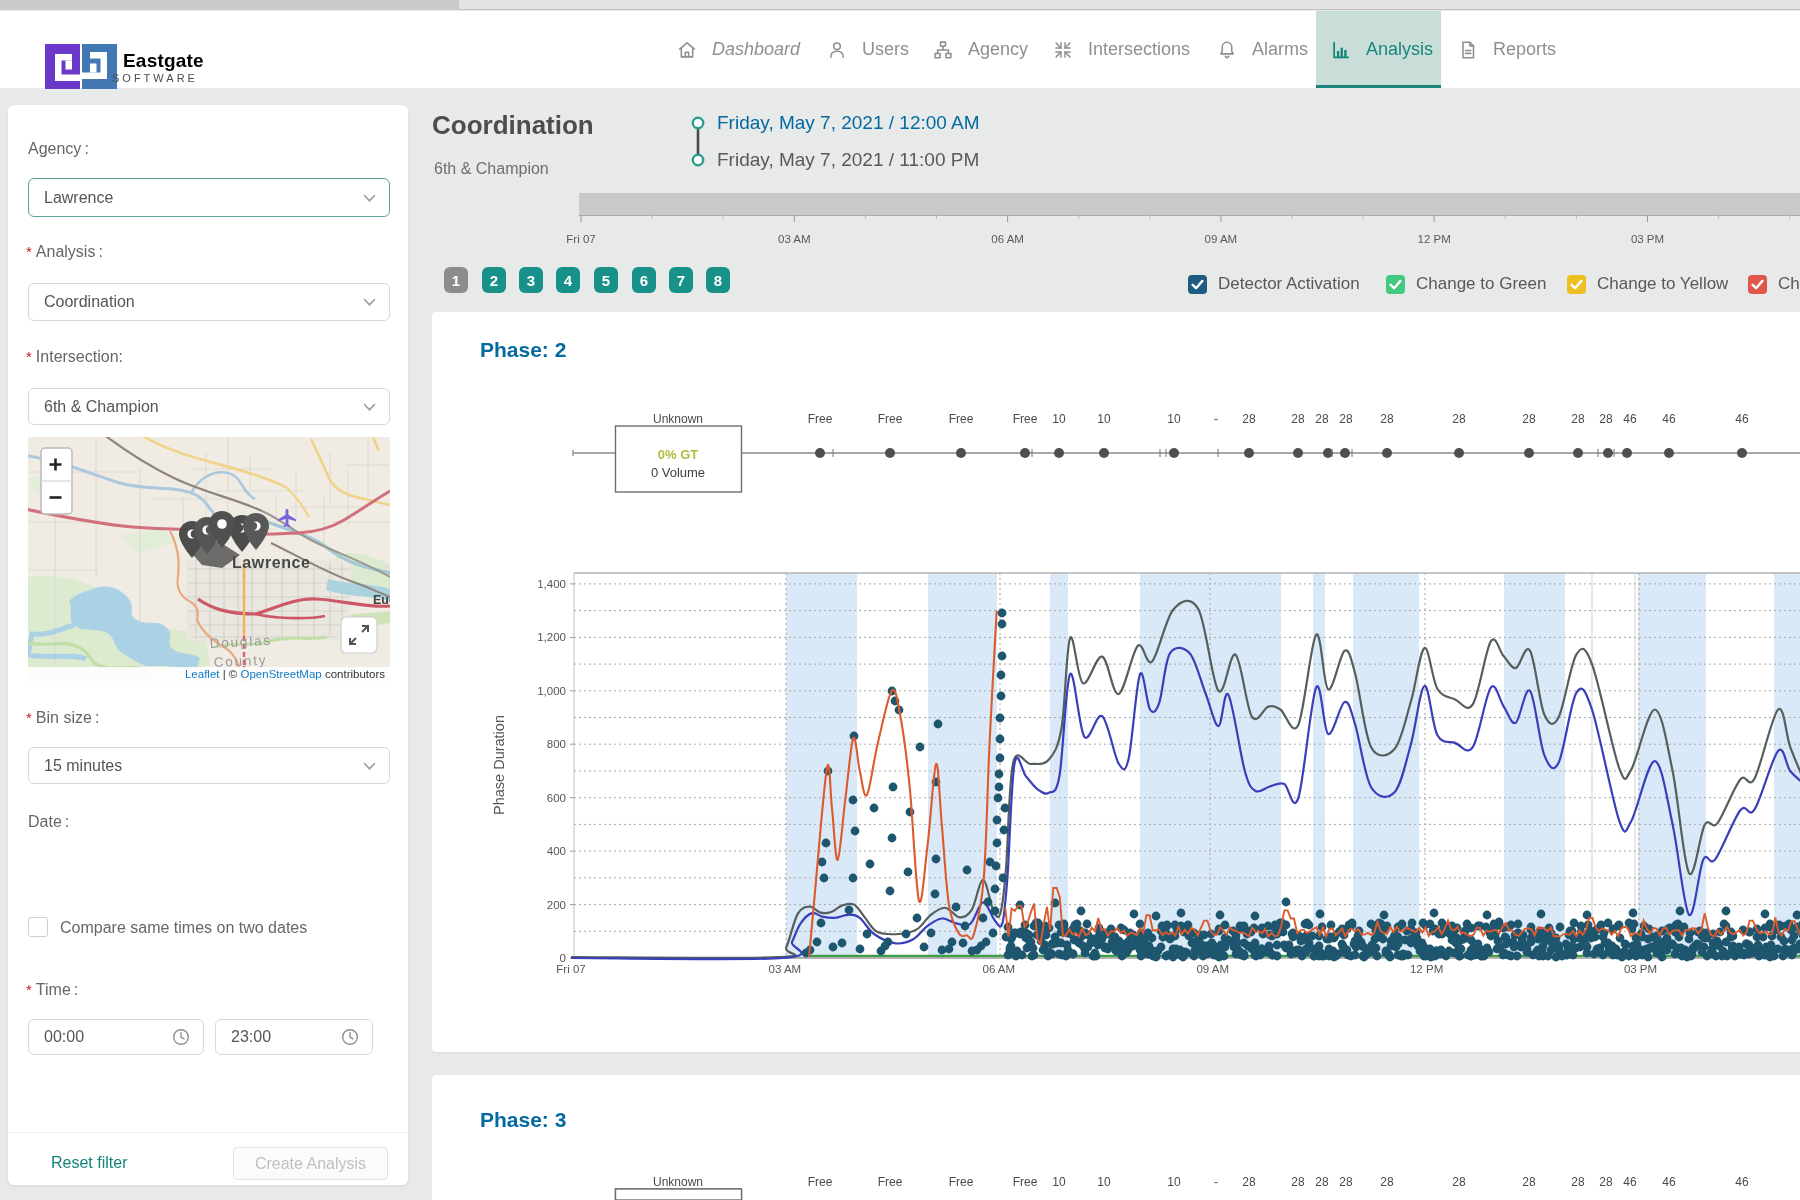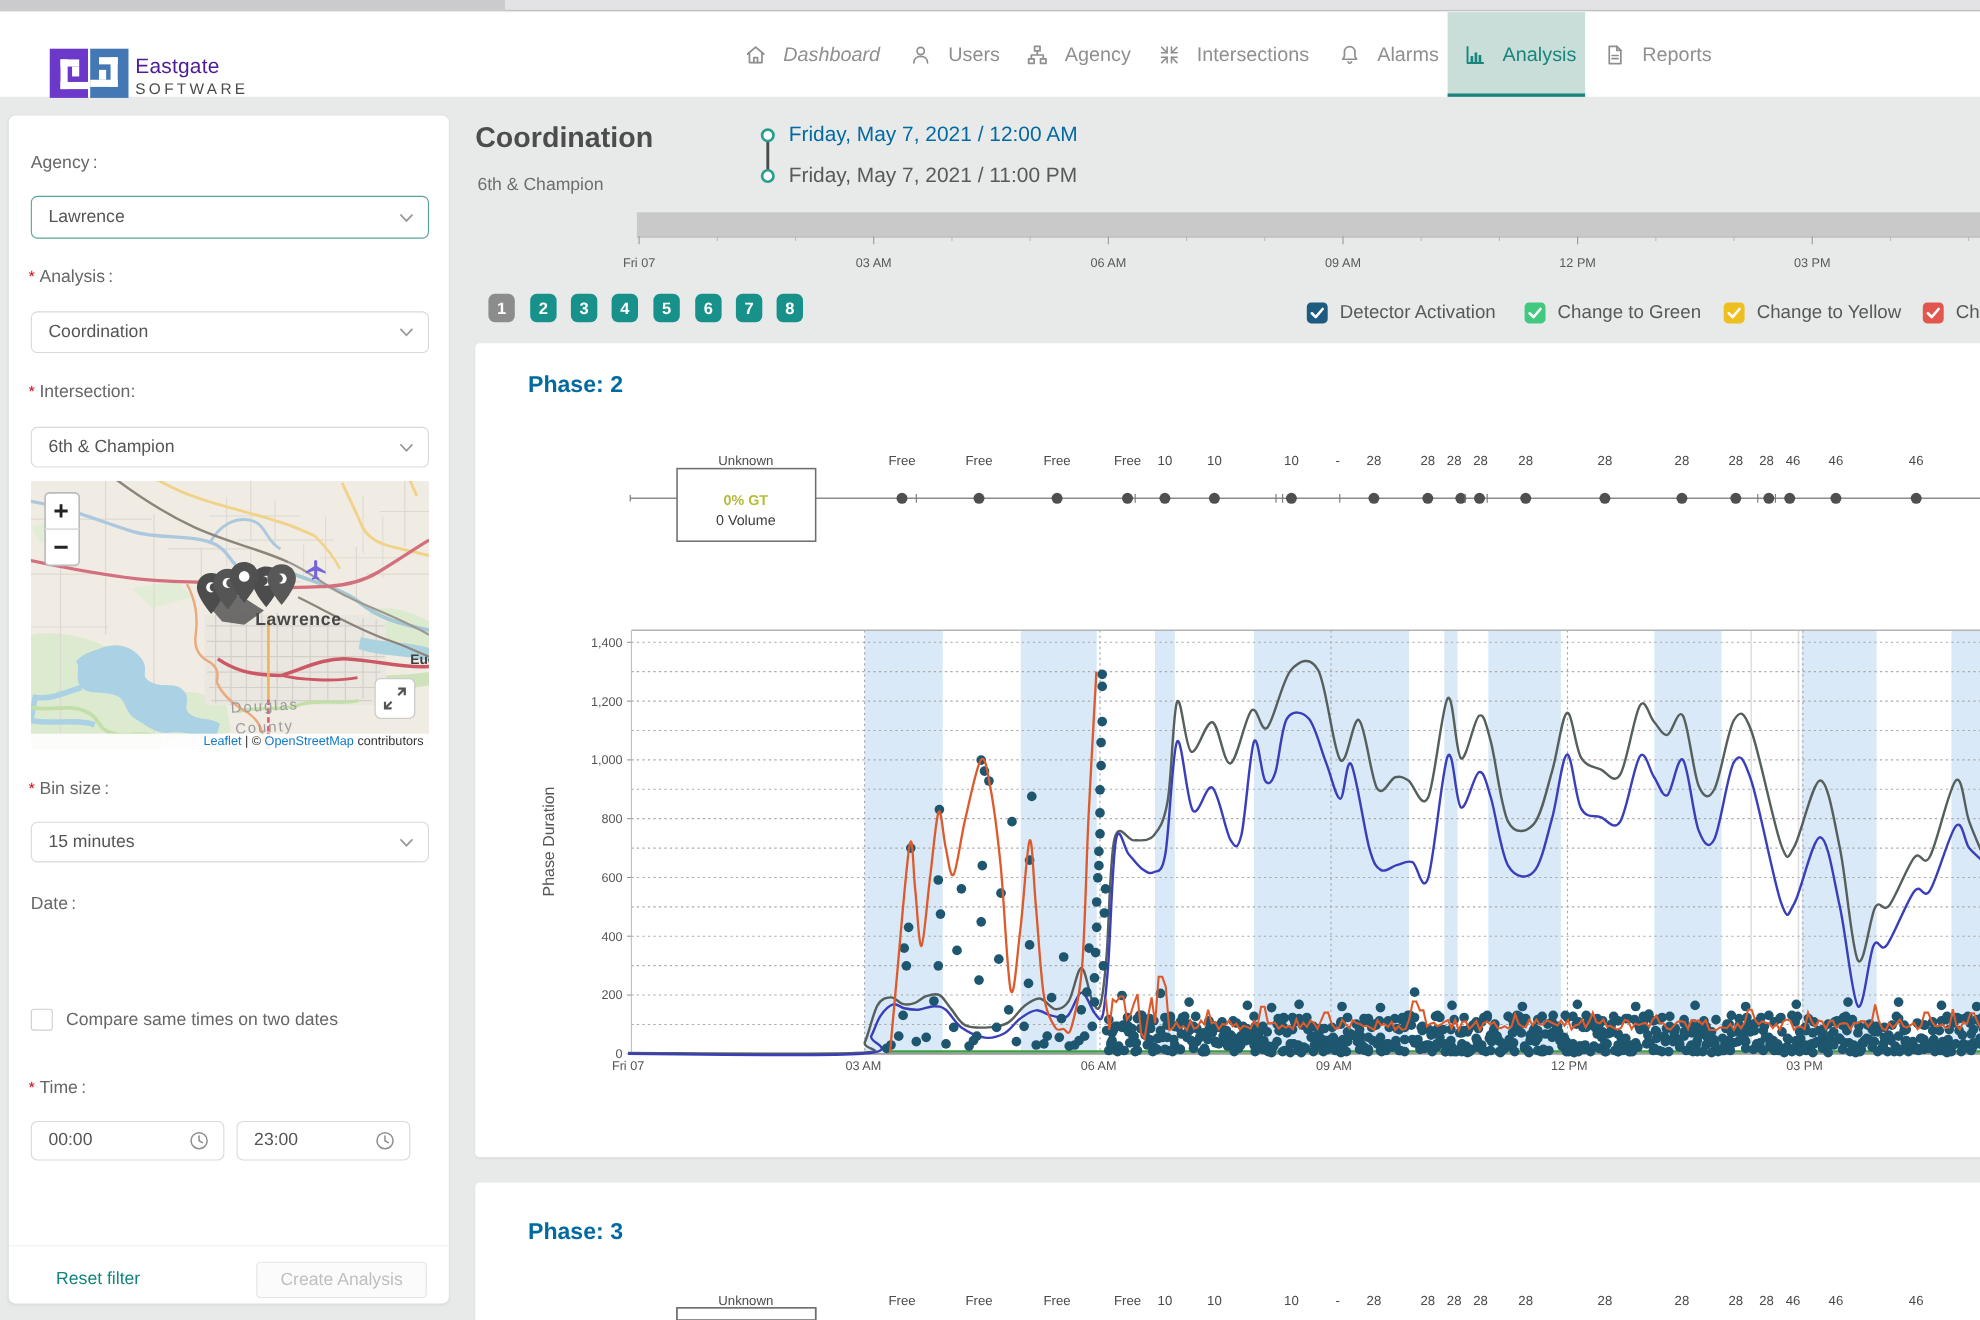--- a/index.html
+++ b/index.html
@@ -35,22 +35,22 @@
  <rect x="10" y="10" width="6.5" height="27"></rect>
  <rect x="10" y="30.5" width="25" height="6.5"></rect>
  <rect x="20.5" y="16.5" width="6.5" height="9"></rect>
  <rect x="45" y="8" width="17" height="6.5"></rect>
  <rect x="55.5" y="8" width="6.5" height="27"></rect>
  <rect x="37" y="28.5" width="25" height="6.5"></rect>
  <rect x="45" y="19.5" width="6.5" height="9"></rect>
 </g>
 </svg>
 </div>
-<div class="abs" style="left:123px;top:39px;font-size:19px;font-weight:normal;color:#4c1d95;letter-spacing:.2px">Eastgate</div>
-<div class="abs" style="left:123px;top:61px;font-size:14px;color:#4a4a4a;letter-spacing:3px">SOFTWARE</div>
+<div class="abs" style="left:123px;top:39px;font-size:19px;font-weight:bold;color:#000000;letter-spacing:.2px">Eastgate</div>
+<div class="abs" style="left:112px;top:61px;font-size:11px;color:#4a4a4a;letter-spacing:3px">SOFTWARE</div>
 <div id="navActive"></div>
     <div class="navitem" style="left:676px;font-style:italic;">
       <svg width="22" height="22" viewBox="0 0 24 24" fill="none" stroke="#8f8f8f" stroke-width="1.7" stroke-linecap="round" stroke-linejoin="round">
         <path d="M4,11 L12,4.2 L20,11"></path>
         <path d="M5.8,9.8 V19.5 H18.2 V9.8"></path>
         <path d="M10.2,19.5 V14.5 h3.6 v5"></path>
       </svg>
       <span>Dashboard</span>
     </div>
     <div class="navitem" style="left:826px;">

